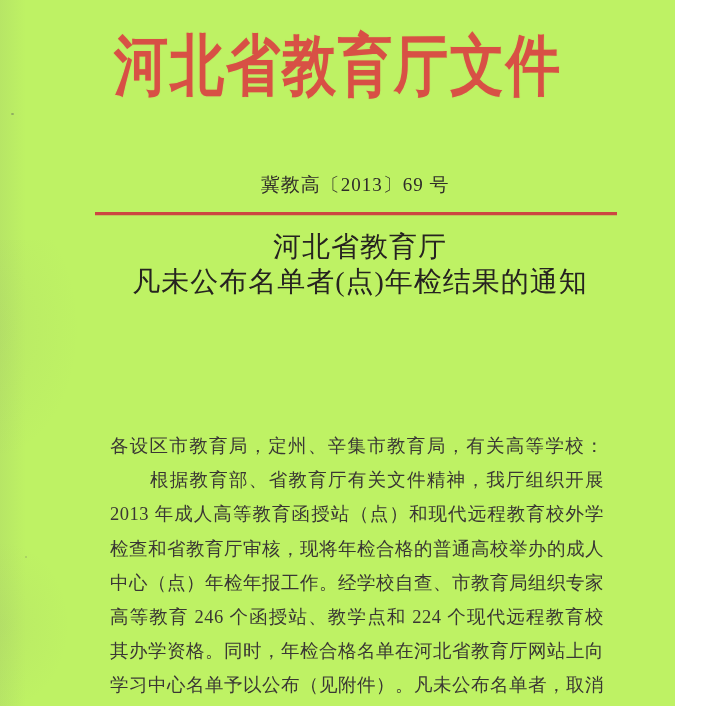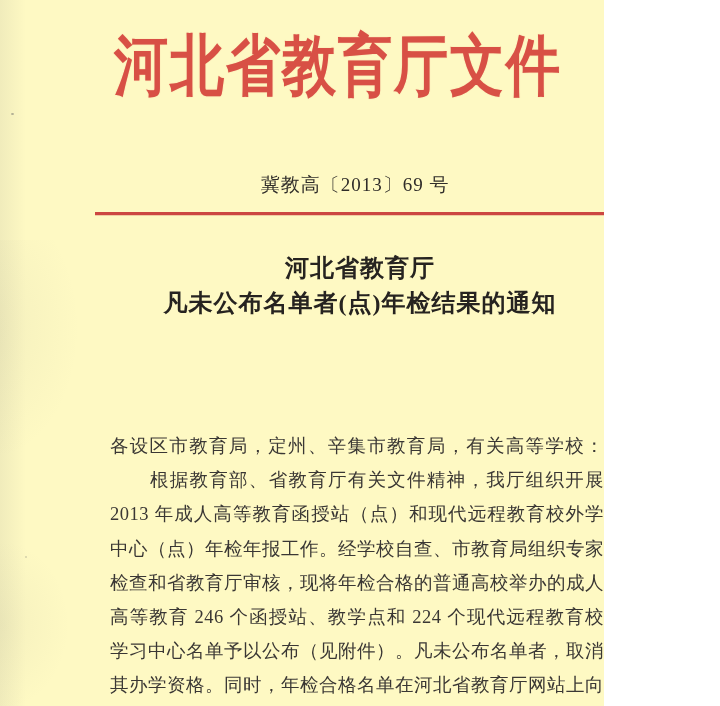--- a/index.html
+++ b/index.html
@@ -3,22 +3,22 @@
 <meta charset="utf-8">
 <style>
   html, body { margin: 0; padding: 0; }
   body {
     width: 720px; height: 706px;
     font-family: "Liberation Serif", "DejaVu Serif", serif;
     background: #ffffff;
   }
   .page {
     position: relative;
-    width: 604px; height: 706px;
-    background: #fef9c3;
+    width: 675px; height: 706px;
+    background: #bef264;
     overflow: hidden;
   }
   
   .edge-shade {
     position: absolute; top: 0; left: 0; width: 26px; height: 706px;
     background: linear-gradient(90deg, rgba(120,120,118,0.10), rgba(120,120,118,0.0));
     pointer-events: none;
   }
   .smudge1 {
     position: absolute; left: -30px; top: 240px; width: 110px; height: 220px;
@@ -55,24 +55,24 @@
     color: #2f2c29;
     white-space: nowrap;
   }
   .red-rule {
     position: absolute; top: 212px; left: 95px;
     width: 522px; height: 3px;
     background: #cc4741;
     box-shadow: 0 1px 0 rgba(204,71,65,0.25);
   }
   .title-block {
-    position: absolute; top: 251px; left: 0; width: 720px;
+    position: absolute; top: 230px; left: 0; width: 720px;
     text-align: center;
-    font-size: 24px; line-height: 34.6px;
-    font-weight: bold;
+    font-size: 28px; line-height: 34.6px;
+    font-weight: normal;
     letter-spacing: 1px;
     color: #262320;
   }
   .title-block .title-line { white-space: nowrap; }
   .body-block {
     position: absolute; top: 429px; left: 110px; width: 494px;
     font-size: 18.5px; line-height: 34.2px;
     color: #3a3734;
   }
   .body-block .body-line {
@@ -106,20 +106,20 @@
 
   <div class="title-block">
       <div class="title-line">河北省教育厅</div>
       <div class="title-line">凡未公布名单者(点)年检结果的通知</div>
     </div>
 
   <div class="body-block">
       <div class="body-line">各设区市教育局，定州、辛集市教育局，有关高等学校：</div>
       <div class="body-line indent">根据教育部、省教育厅有关文件精神，我厅组织开展了</div>
       <div class="body-line">2013 年成人高等教育函授站（点）和现代远程教育校外学习</div>
+      <div class="body-line">检查和省教育厅审核，现将年检合格的普通高校举办的成人</div>
       <div class="body-line">中心（点）年检年报工作。经学校自查、市教育局组织专家</div>
-      <div class="body-line">检查和省教育厅审核，现将年检合格的普通高校举办的成人</div>
       <div class="body-line">高等教育 246 个函授站、教学点和 224 个现代远程教育校外</div>
+      <div class="body-line">其办学资格。同时，年检合格名单在河北省教育厅网站上向</div>
       <div class="body-line">学习中心名单予以公布（见附件）。凡未公布名单者，取消</div>
-      <div class="body-line">其办学资格。同时，年检合格名单在河北省教育厅网站上向</div>
     </div>
 
 </div>
 
 </body></html>

